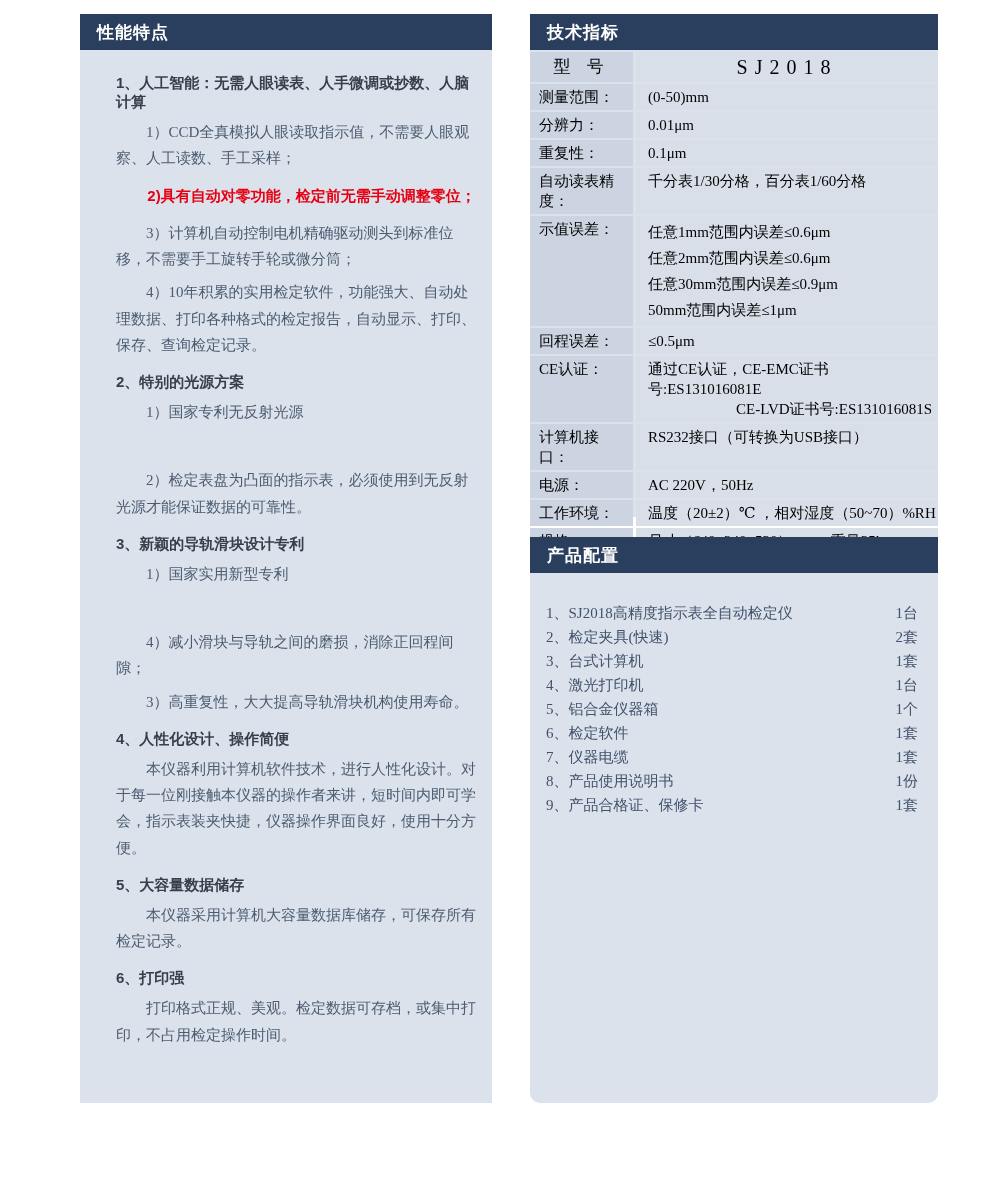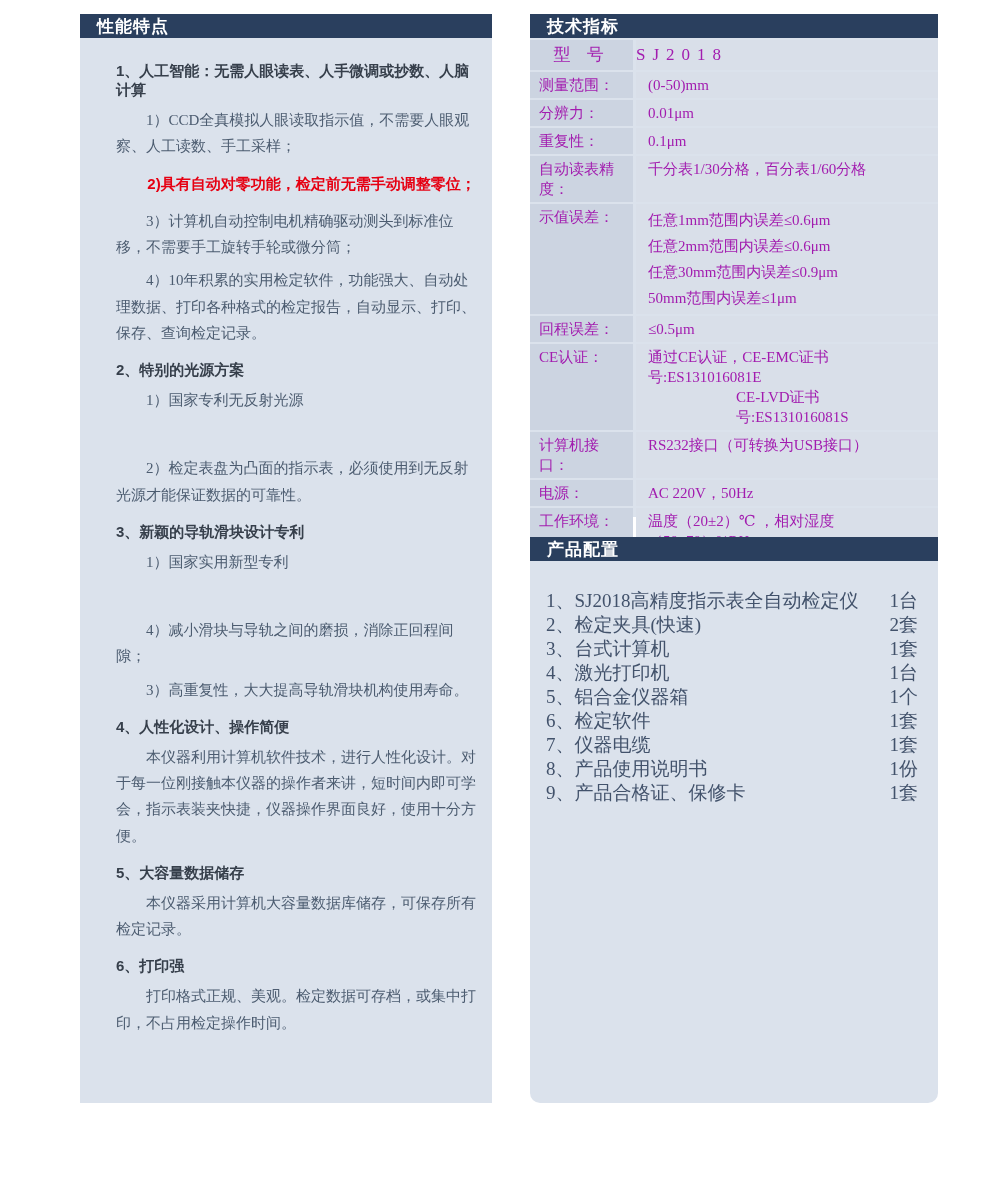--- a/index.html
+++ b/index.html
@@ -7,21 +7,21 @@
     position:relative; width:1000px; height:1186px; background:#ffffff;
     font-family:"Liberation Serif","DejaVu Serif",serif;
     overflow:hidden;
   }
   .panel { position:absolute; background:#dbe2ec; }
   #features-panel { left:80px;  top:14px;  width:412px; height:1089px; }
   #specs-panel    { left:530px; top:14px;  width:408px; height:503px;  }
   #config-panel   { left:530px; top:537px; width:408px; height:566px;border-radius:10px;  }
 
   .panel-hdr {
-    height:24px; background:#2a3f5e; color:#ffffff;
+    height:36px; background:#2a3f5e; color:#ffffff;
     display:flex; align-items:center; padding-left:17px;
     font-family:"Liberation Sans","DejaVu Sans",sans-serif;
     font-weight:bold; font-size:17px; letter-spacing:1px;
   }
 
   
   .features-body { padding:14px 15px 0 16px; color:#4c5c70; font-size:15px;margin-left:20px; }
   .sec-h {
     font-family:"Liberation Sans","DejaVu Sans",sans-serif;
     font-weight:bold; font-size:15px; color:#363f4b;
@@ -29,38 +29,38 @@
   }
   .sec-h:first-child { margin-top:10px; }
   .para { margin:7px 0; line-height:1.75; text-indent:2em; }
   .para-red {
     color:#e60012; font-family:"Liberation Sans","DejaVu Sans",sans-serif;
     font-weight:bold; margin:11px 0;text-align:center;
   }
   .gap-b { margin-bottom:42px; }
 
   
-  .spec-table { margin-top:2px; font-size:15px; color:#a21caf; }
+  .spec-table { margin-top:2px; font-size:15px; color:#000000; }
   .srow { display:flex; margin-bottom:2px; }
   .slabel {
     width:103px; box-sizing:border-box; background:#ccd4e1;
     padding:3px 10px 3px 9px; line-height:20px; flex:none;
   }
   .svalue {
     flex:1; background:#d9dfe9; margin-left:3px;
-    padding:3px 20px 3px 12px; line-height:20px;
+    padding:3px 0 3px 12px; line-height:20px;
   }
   .srow-model .slabel { text-align:center; letter-spacing:6px; font-size:17px; padding:5px 0; }
-  .srow-model .svalue { text-align:left; letter-spacing:7px; font-size:17px; padding:5px 0; }
+  .srow-model .svalue { text-align:center; letter-spacing:7px; font-size:20px; padding:5px 0; }
   .vline { display:block; }
   .srow-multi .vline { line-height:26px; }
   .vline-indent { padding-left:88px; }
 
   
-  .cfg-body { padding:28px 20px 0 16px; font-size:19px; color:#42526b; }
+  .cfg-body { padding:28px 20px 0 16px; font-size:15px; color:#42526b; }
   .cfg-item { display:flex; justify-content:space-between; line-height:24px; }
   .cfg-qty { flex:none; }
 </style>
 </head>
 <body>
 
 <div class="canvas">
 
   <section class="panel" id="features-panel">
     <header class="panel-hdr">

